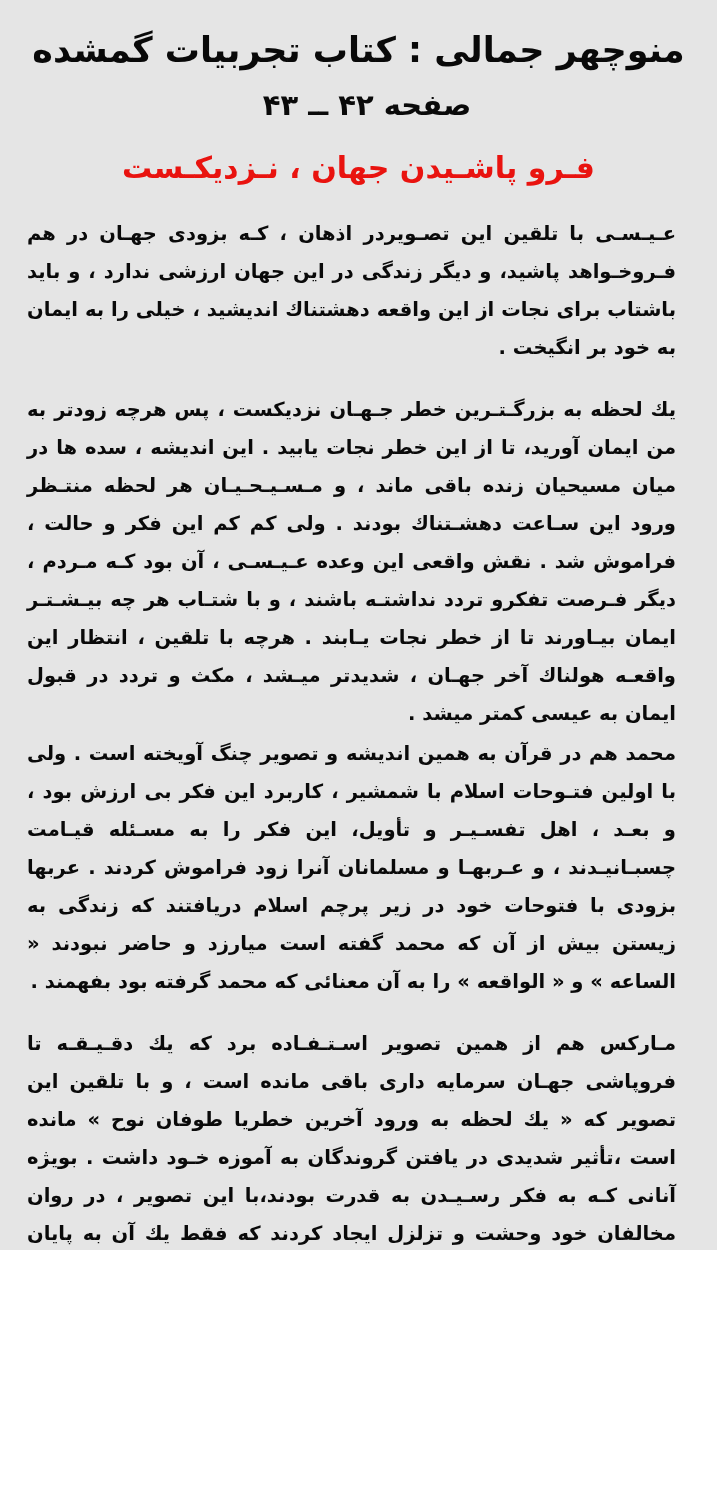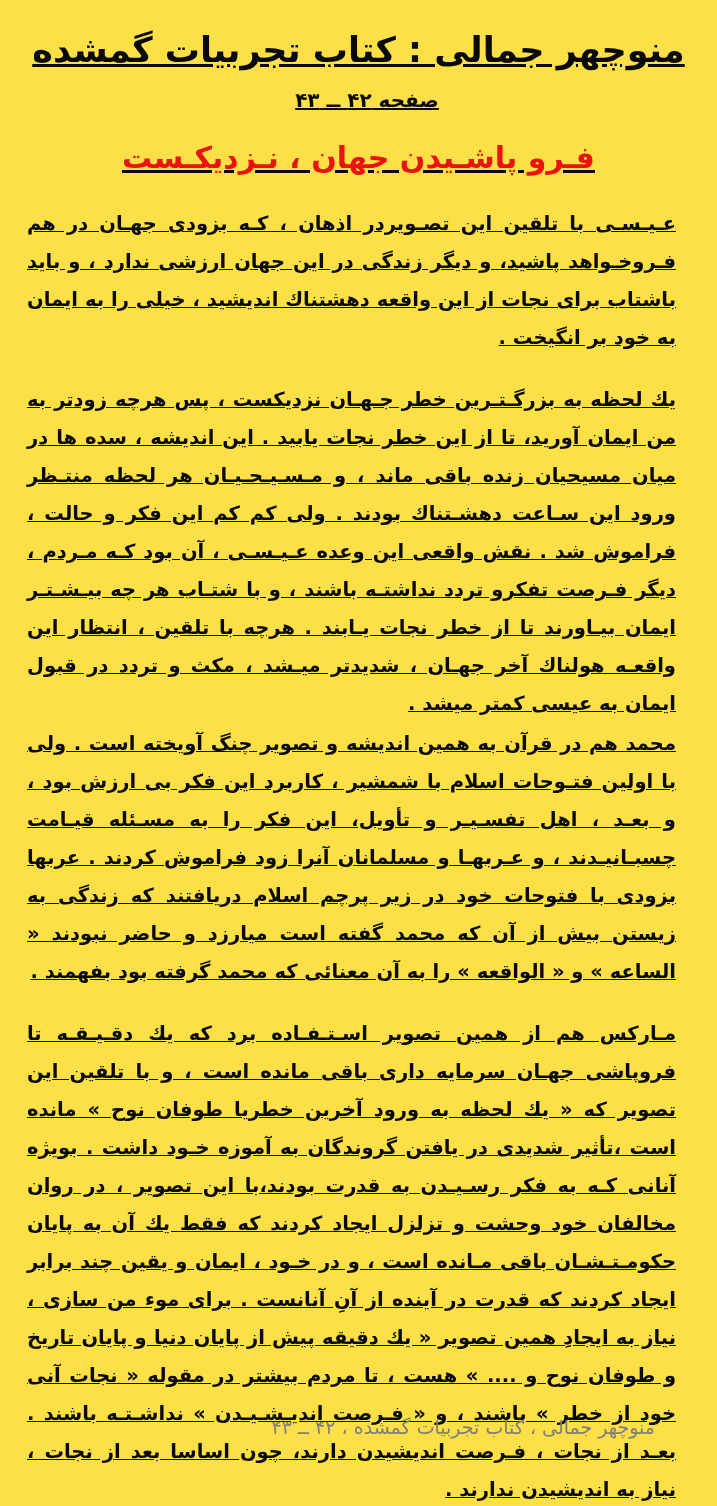--- a/index.html
+++ b/index.html
@@ -3,41 +3,40 @@
 <meta charset="utf-8">
 <style>
   html, body {
     margin: 0;
     padding: 0;
     background: #ffffff;
   }
   .page {
     position: relative;
     width: 717px;
-    height: 1506px;
-    background: #fde047;
+    height: 1250px;
+    background: #e5e5e5;
     direction: rtl;
     font-family: "DejaVu Sans", sans-serif;
     color: #0a0a0a;
     overflow: hidden;
     box-sizing: border-box;
-    text-decoration: underline;
   }
   .doc-title {
     padding-top: 30px;
     text-align: center;
     font-size: 35px;
     font-weight: bold;
     letter-spacing: 0.5px;
     color: #090909;
   }
   .doc-pageline {
     margin-top: 18px;
     text-align: center;
-    font-size: 20px;
+    font-size: 29px;
     font-weight: bold;
     color: #0a0a0a;
     padding-left: 17px;
   }
   .doc-heading {
     margin-top: 28px;
     text-align: center;
     font-size: 30px;
     font-weight: bold;
   }

